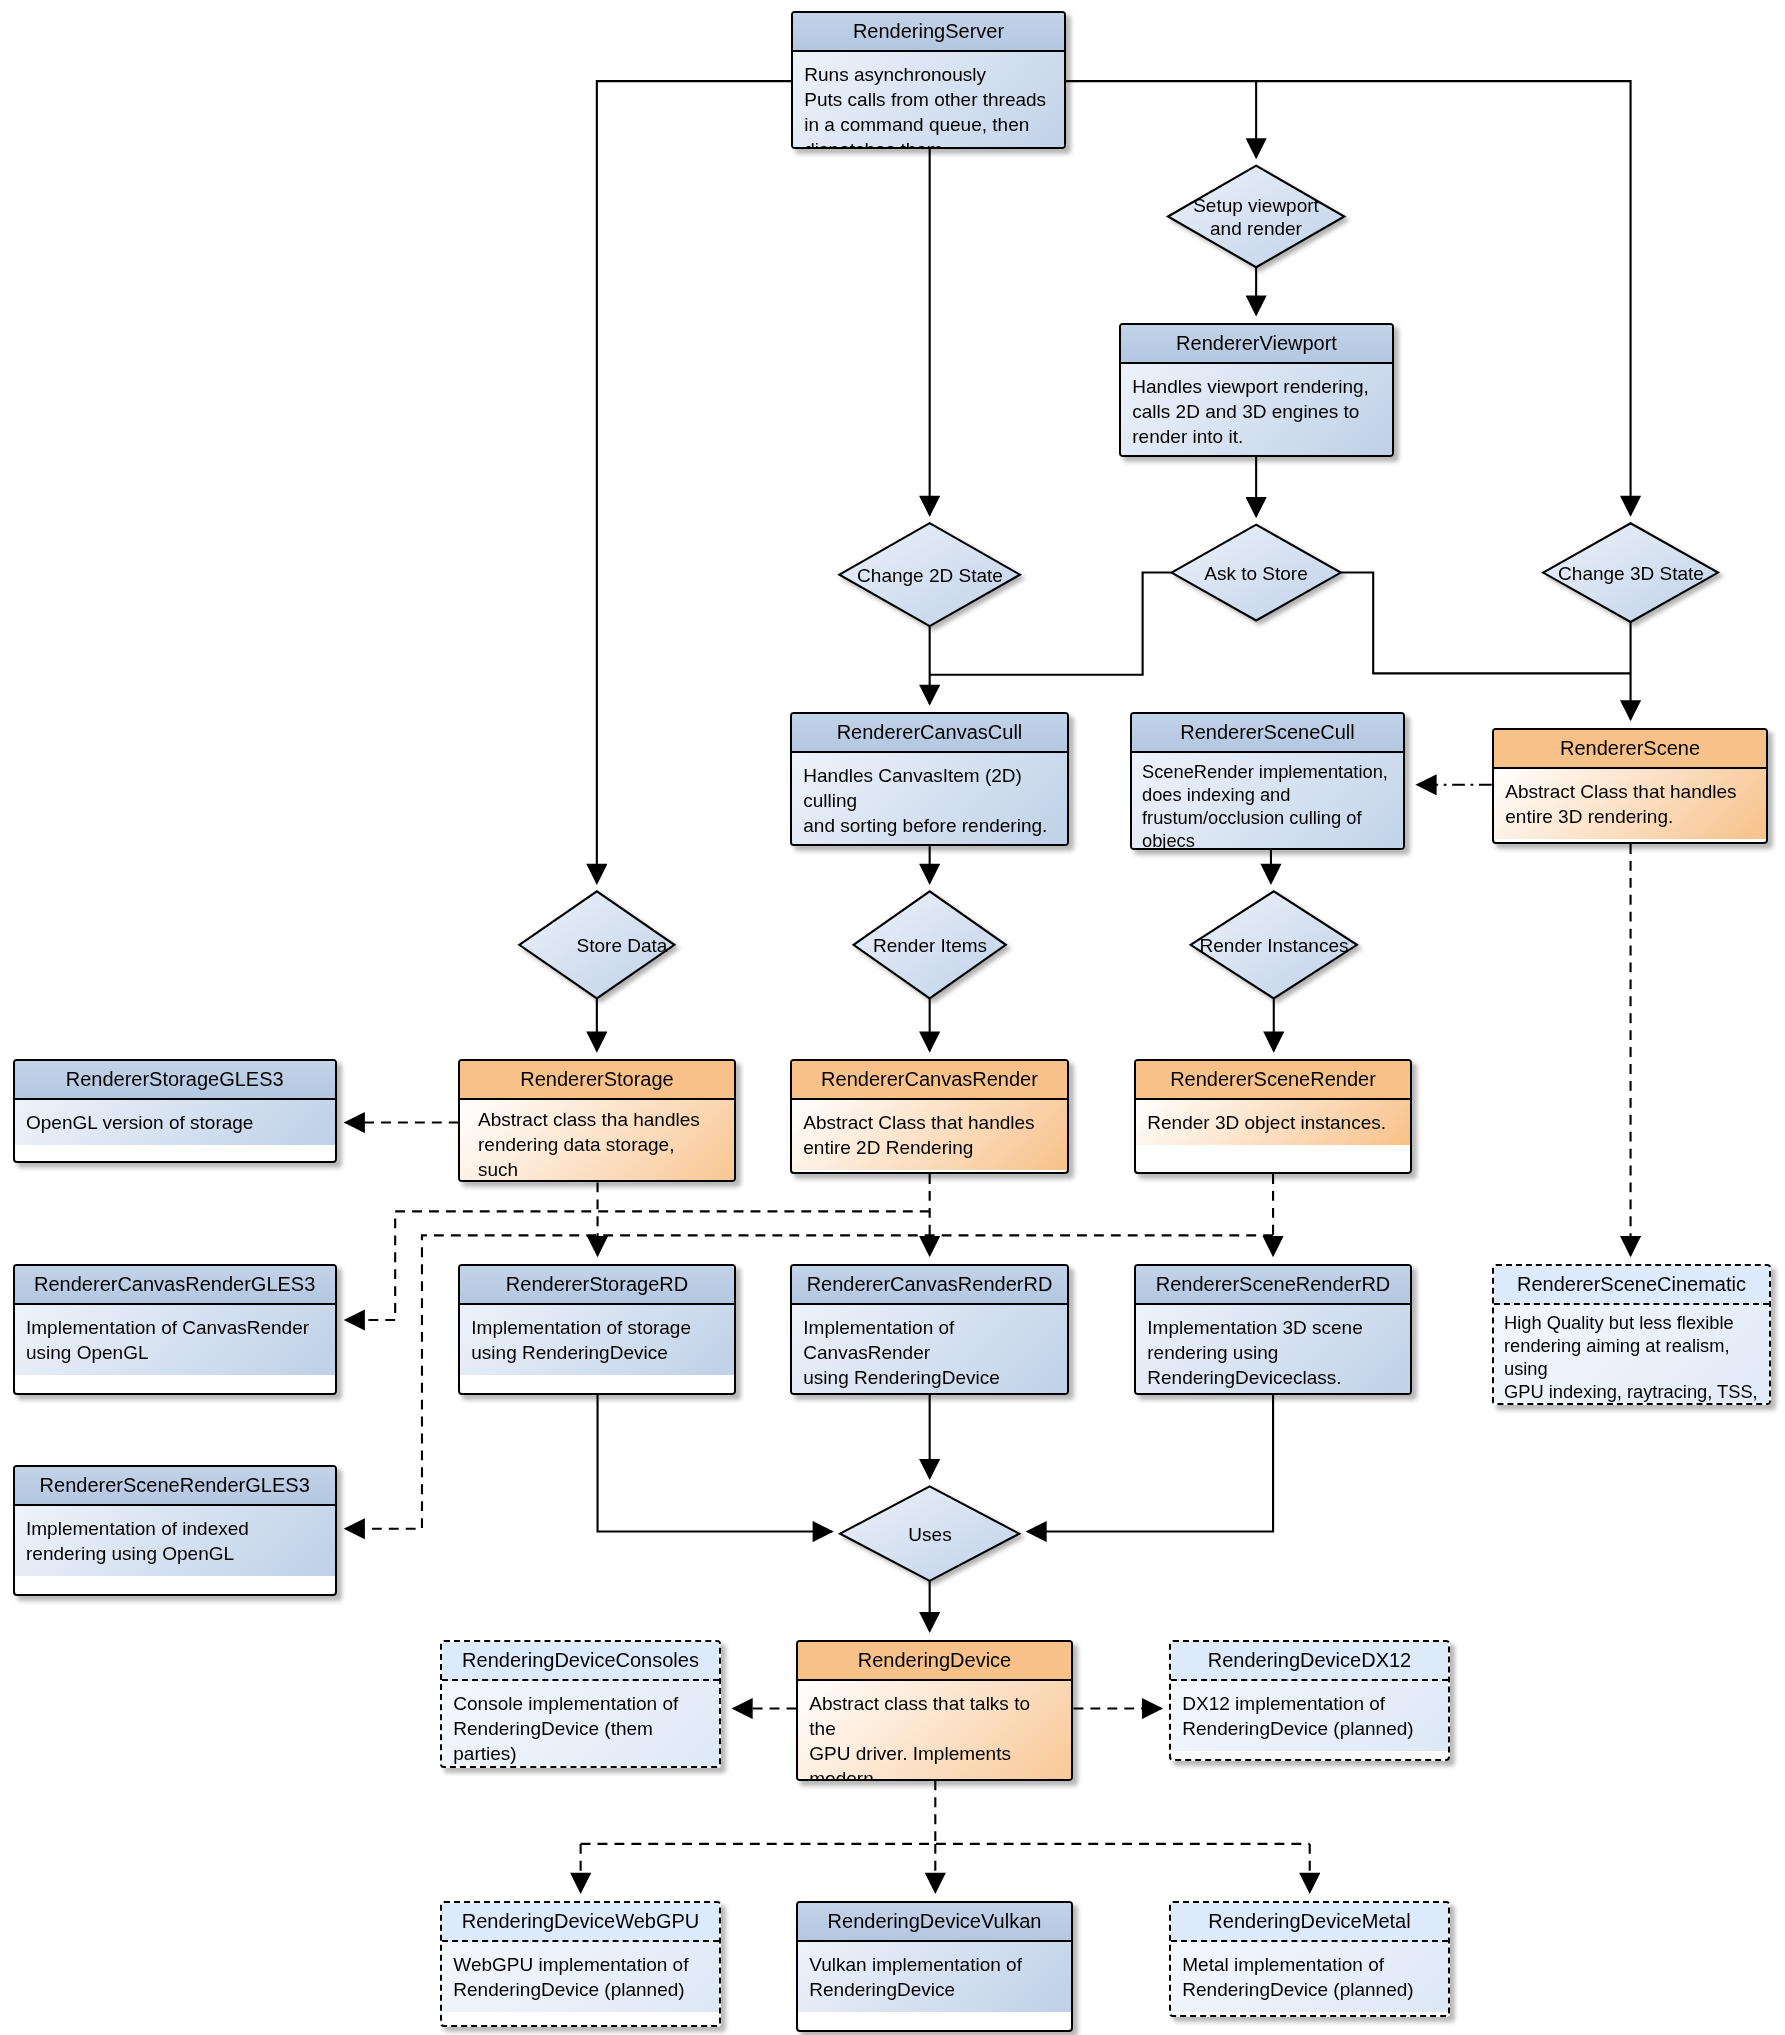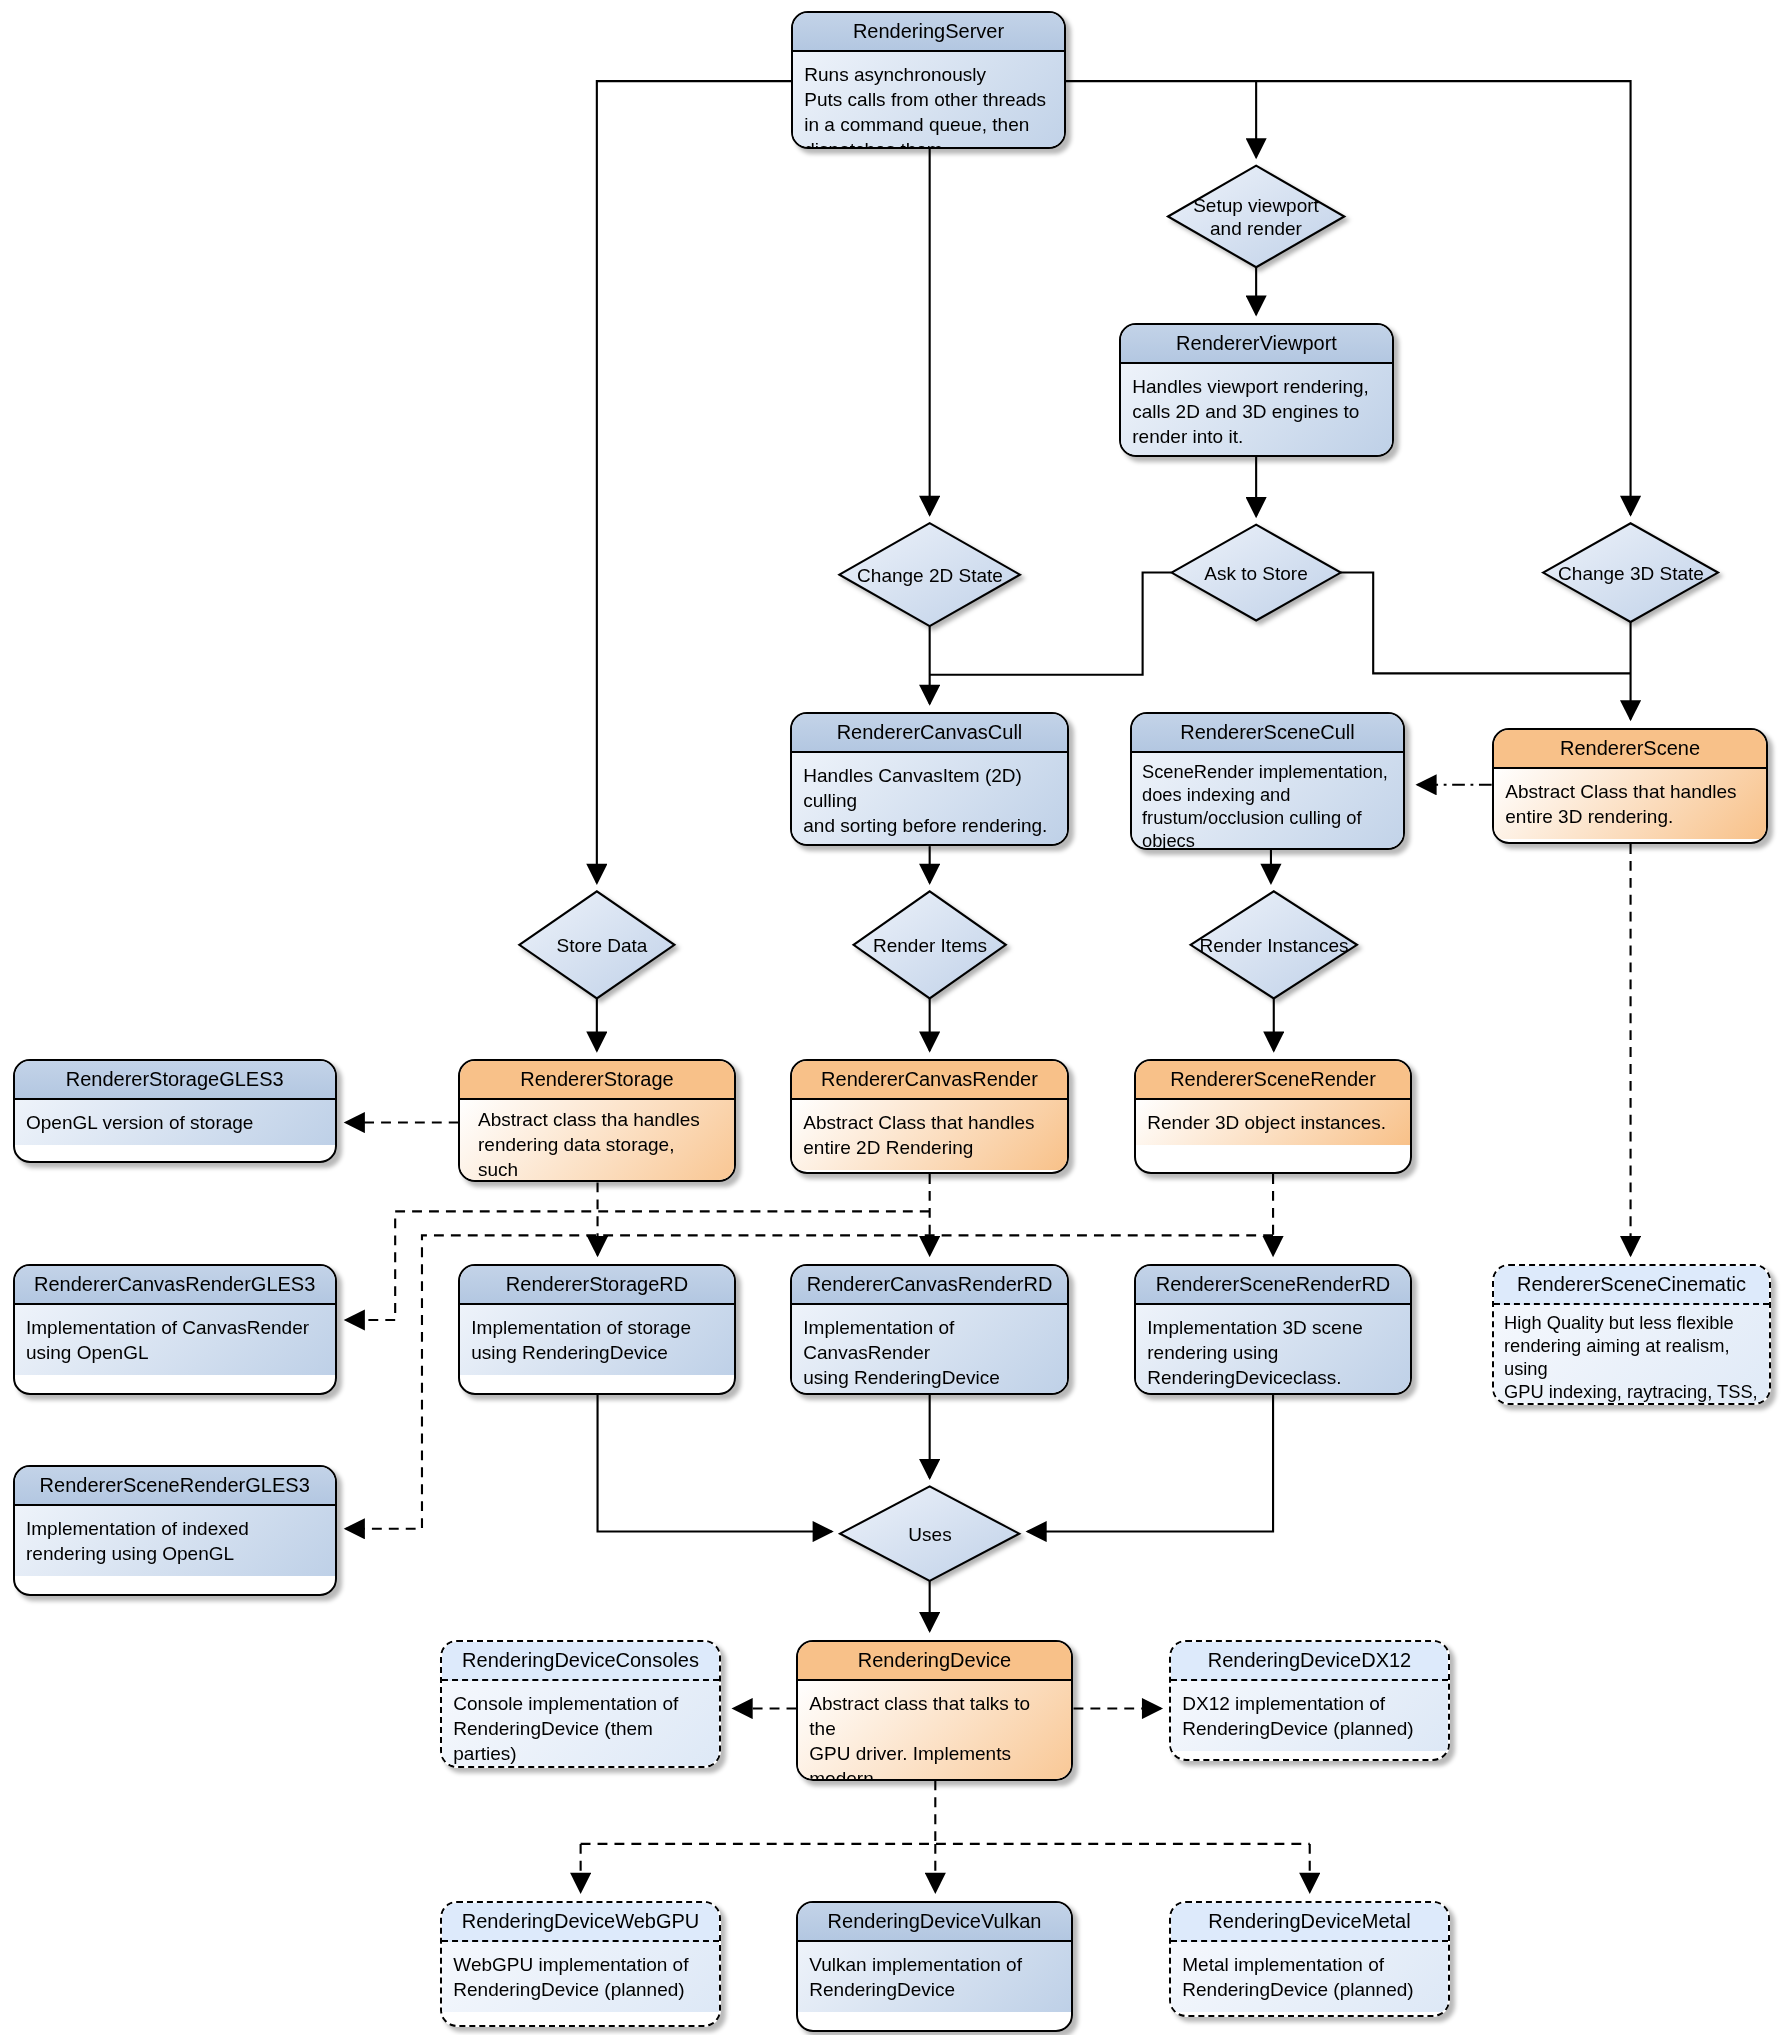--- a/index.html
+++ b/index.html
@@ -7,21 +7,21 @@
     position:relative;
     width:1786px;height:2035px;
     background:#ffffff;
     font-family:"Liberation Sans", sans-serif;
     color:#000;
   }
   #wires{position:absolute;left:0;top:0;width:1786px;height:2035px;}
   .node{
     position:absolute;
     border:2.1px solid #000;
-    border-radius:17px;
+    border-radius:4px;
     box-shadow:4.2px 4.2px 4.2px rgba(0,0,0,0.28);
     overflow:hidden;
     box-sizing:border-box;
   }
   .node__title{
     height:39px;
     display:flex;align-items:center;justify-content:center;
     font-size:20px;
     border-bottom:2.1px solid #000;
     box-sizing:border-box;
@@ -147,21 +147,21 @@
       <polygon points="1688,1340 1806,1264 1924,1340 1806,1416"></polygon>
       <polygon points="1191,2175 1318,2108 1445,2175 1318,2242"></polygon>
     </g>
   </svg>
 
   <div class="diamond-label" style="left:1256px;top:217px">Setup viewport
 and render</div>
   <div class="diamond-label" style="left:930px;top:575px">Change 2D State</div>
   <div class="diamond-label" style="left:1256px;top:573px">Ask to Store</div>
   <div class="diamond-label" style="left:1631px;top:573px">Change 3D State</div>
-  <div class="diamond-label" style="left:602px;top:945px">Store Data</div>
+  <div class="diamond-label" style="left:622px;top:945px">Store Data</div>
   <div class="diamond-label" style="left:930px;top:945px">Render Items</div>
   <div class="diamond-label" style="left:1274px;top:945px">Render Instances</div>
   <div class="diamond-label" style="left:930px;top:1534px">Uses</div>
 
   <div class="node node--blue" style="left:791px;top:10.6px;width:275px;height:138px">
     <div class="node__title">RenderingServer</div>
     <div class="node__body">Runs asynchronously
 Puts calls from other threads
 in a command queue, then
 dispatches them</div>

